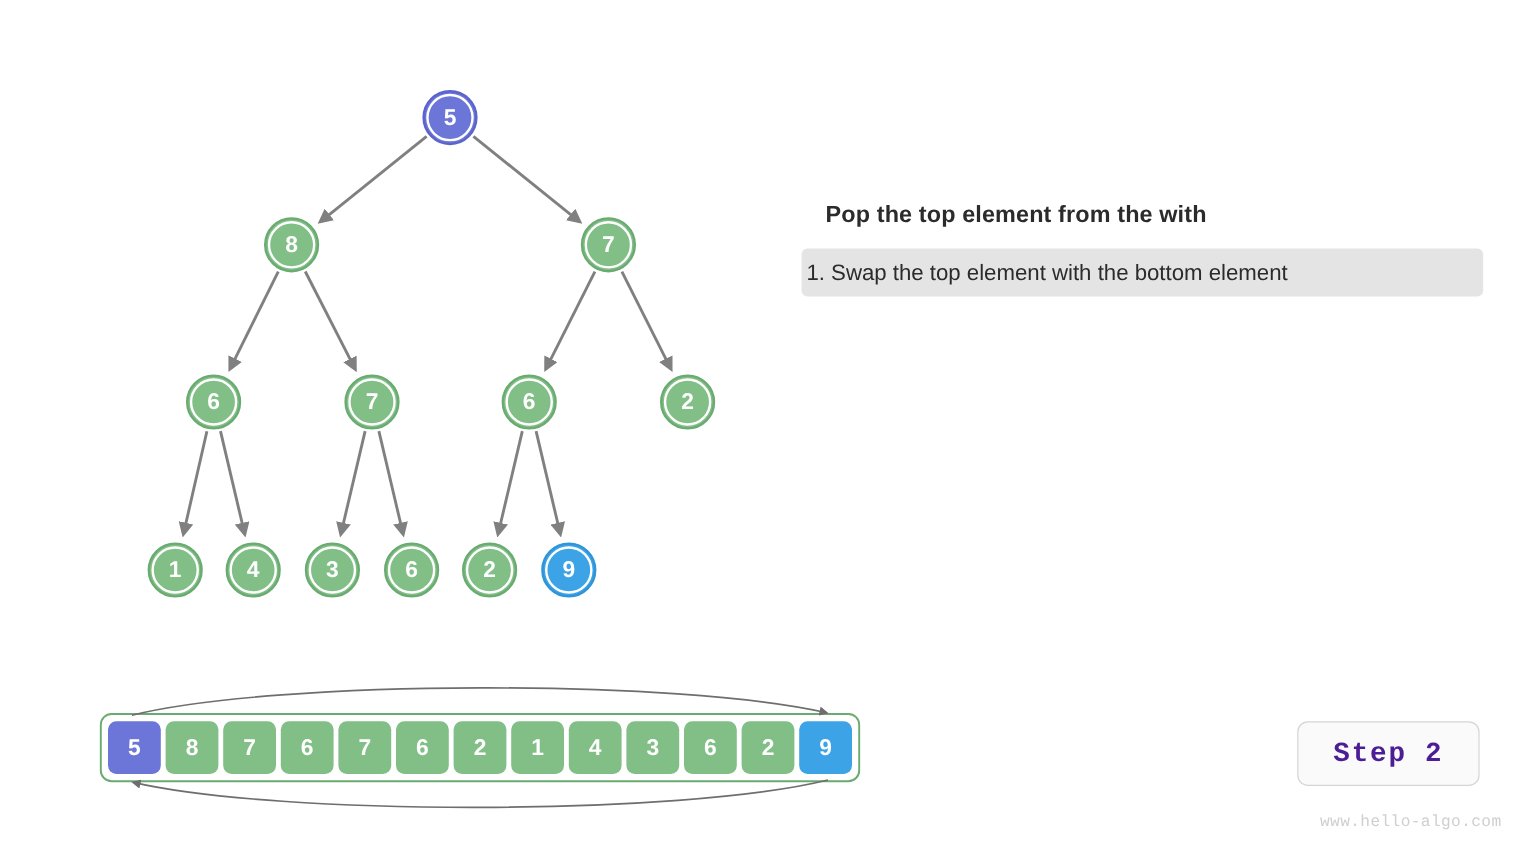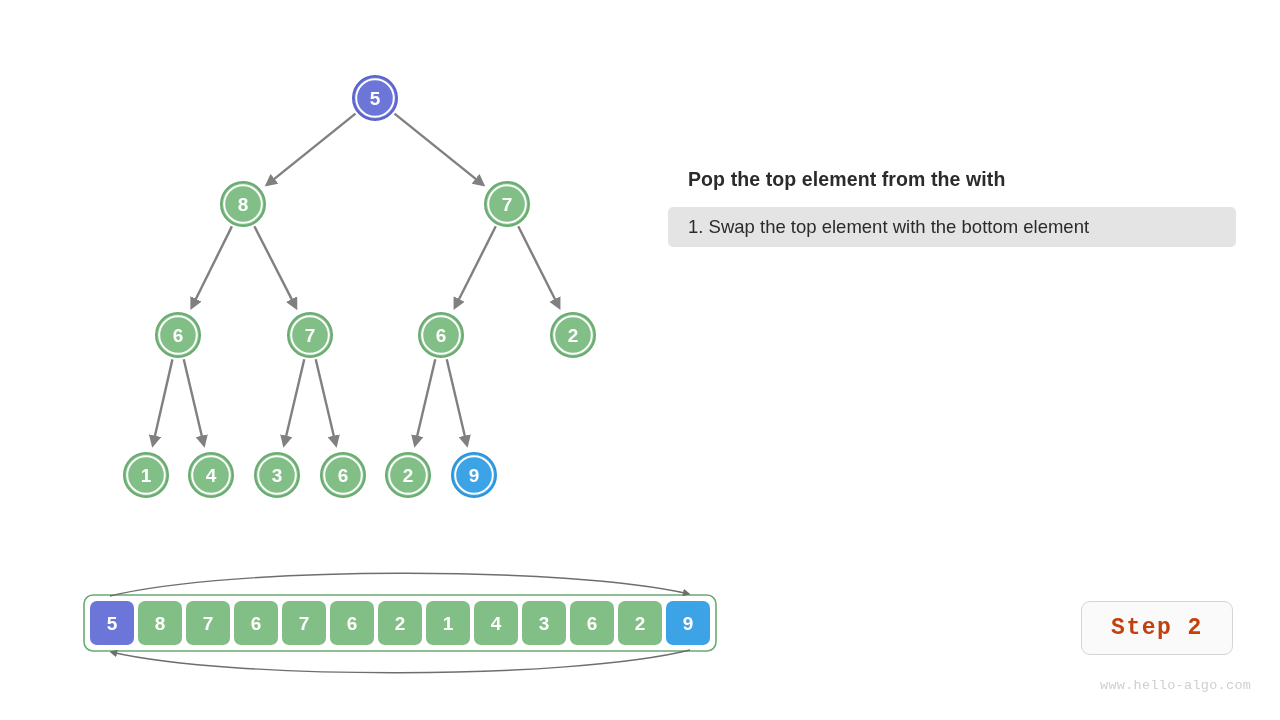--- a/index.html
+++ b/index.html
@@ -70,21 +70,21 @@
     position: absolute;
     background: #fafafa;
     border: 1.3px solid #d5d5d5;
     border-radius: 9px;
     display: flex;
     align-items: center;
     justify-content: center;
     font-family: "Liberation Mono", monospace;
     font-size: 23px;
     font-weight: bold;
-    color: #c2410c;
+    color: #4c1d95;
     letter-spacing: 1.5px;
   }
   .watermark {
     position: absolute;
     font-family: "Liberation Mono", monospace;
     font-size: 13.5px;
     color: #cfcfcf;
     letter-spacing: 0.3px;
     white-space: nowrap;
   }
@@ -254,19 +254,19 @@
         </g>
       </g>
     <g id="swap-arrows">
         <path d="M 110 596 C 232 566, 568 566, 689 594" fill="none" stroke="#6e6e6e" stroke-width="1.4" marker-end="url(#swaphead)"></path>
         <path d="M 690 650 C 568 680, 232 680, 111 652" fill="none" stroke="#6e6e6e" stroke-width="1.4" marker-end="url(#swaphead)"></path>
       </g>
   </svg>
 
   <div class="panel-title" style="left:688px; top:168px;">Pop the top element from the with</div>
 
-  <div class="panel-step" style="left:668px; top:207px; width:568px; height:40px; padding-left:20px; box-sizing:border-box;">1. Swap the top element with the bottom element</div>
+  <div class="panel-step" style="left:668px; top:207px; width:568px; height:40px; padding-left:4px; box-sizing:border-box;">1. Swap the top element with the bottom element</div>
 
   <div class="step-badge" style="left:1081px; top:601px; width:150px; height:52px;">Step 2</div>
 
   <div class="watermark" style="left:1100px; top:678px;">www.hello-algo.com</div>
 
 </div>
 
 </body></html>

